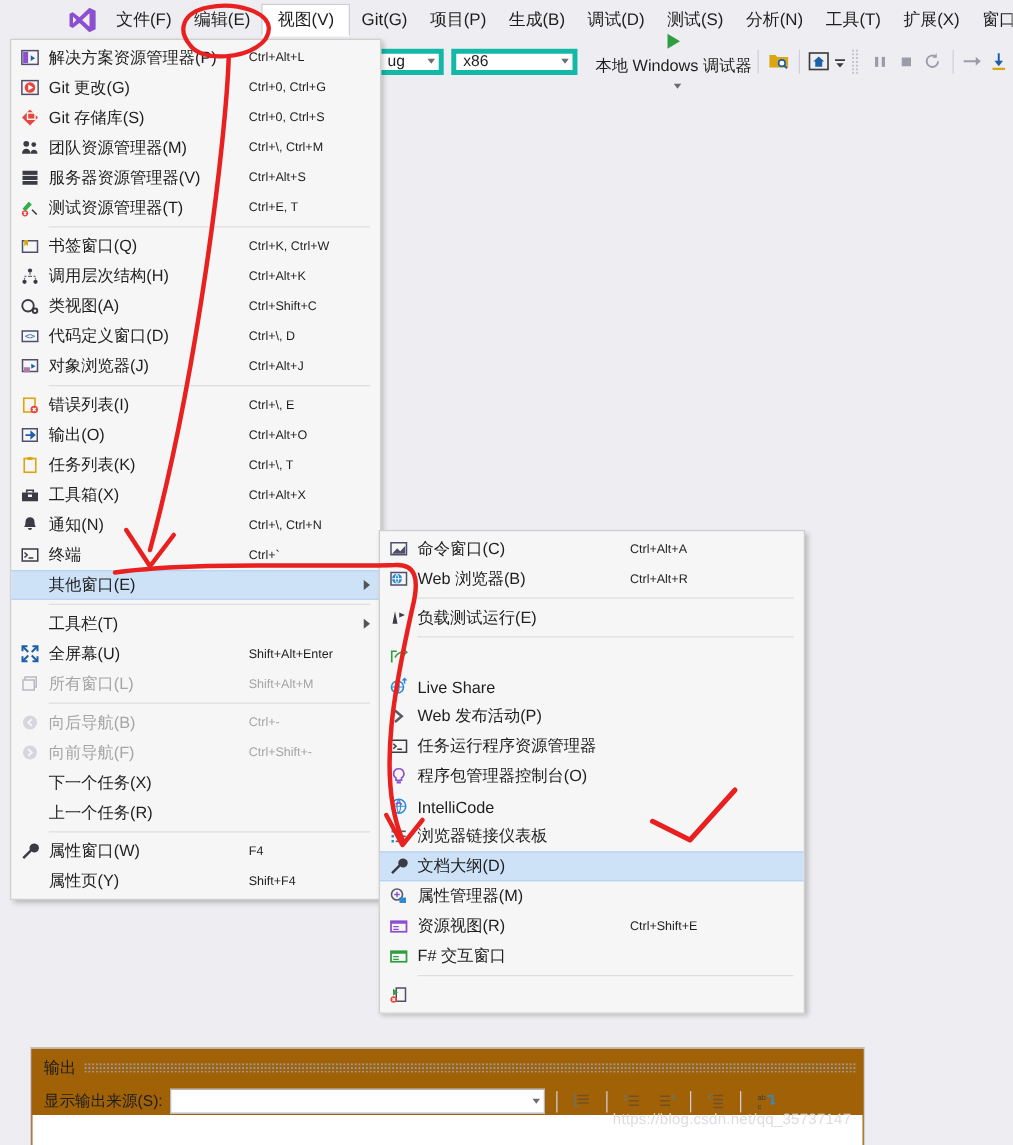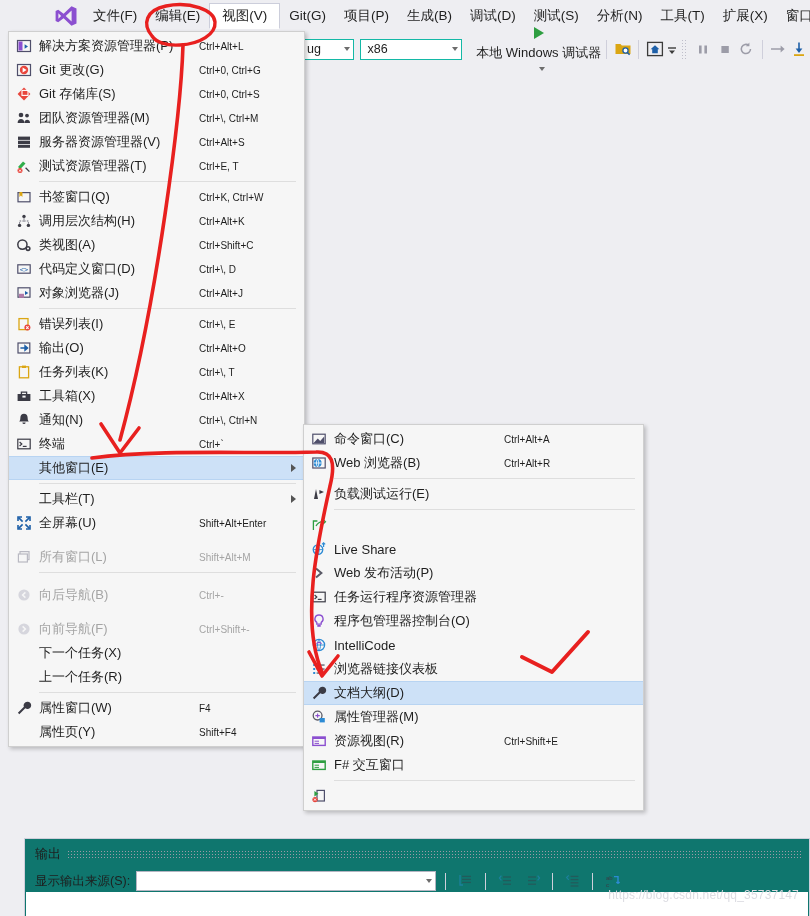--- a/index.html
+++ b/index.html
@@ -24,21 +24,21 @@
     background:#ffffff;border:1px solid #cccedb;border-bottom:1px solid #ffffff;
     padding:4px 12px;position:relative;z-index:60;
   }
 
   
   #toolbar{
     position:absolute;left:0;top:32px;width:810px;height:34px;
     background:#eeeef2;display:flex;align-items:center;
   }
   .tb-combo{
-    height:21px;border:1px solid #14b8a6;background:#fff;
+    height:21px;border:4px solid #14b8a6;background:#fff;
     display:flex;align-items:center;justify-content:space-between;
     font-size:12.5px;padding:0 3px 0 6px;color:#1e1e1e;box-sizing:border-box;
   }
   .caret-sm{
     width:0;height:0;border-left:3.5px solid transparent;border-right:3.5px solid transparent;
     border-top:4px solid #6d6d6d;margin-left:6px;
   }
   .tb-sep{width:1px;height:19px;background:#cfcfdb;margin:0 5px;}
   .tb-run{display:flex;align-items:center;gap:5px;font-size:13px;white-space:nowrap;flex-direction:column;}
   .tri-play{width:0;height:0;border-top:6px solid transparent;border-bottom:6px solid transparent;border-left:10px solid #2e9e41;}
@@ -51,41 +51,41 @@
   .popup{
     position:absolute;background:#f6f6f6;border:1px solid #cfcfcf;
     box-shadow:2px 2px 4px rgba(0,0,0,.22);
     padding:2px 0;z-index:50;box-sizing:border-box;
   }
   .mi{
     position:relative;display:flex;align-items:center;height:24px;
     padding:0 0 0 0;font-size:13px;white-space:nowrap;box-sizing:border-box;
   }
   .mi.sel{background:#cde1f7;border-top:1px solid #b8d4f2;border-bottom:1px solid #b8d4f2;height:24px;}
-  .mi.dis{color:#a5a5a5;margin-top:10px;}
+  .mi.dis{color:#a5a5a5;}
   .mi-ico{width:30px;min-width:30px;display:flex;align-items:center;justify-content:center;}
   .mi-lbl{flex:0 0 auto;}
   .mi-key{position:absolute;font-size:10px;color:#1e1e1e;}
   .mi.dis .mi-key{color:#a5a5a5;}
   .mi-arrow{position:absolute;right:8px;width:0;height:0;
     border-top:4px solid transparent;border-bottom:4px solid transparent;border-left:5px solid #555;}
   .msep{height:1px;background:#dedede;margin:3px 8px 3px 30px;}
 
   #viewmenu{left:8px;top:31px;width:297px;}
   #viewmenu .mi-key{left:190px;}
   #submenu{left:303px;top:424px;width:341px;text-align:right;}
   #submenu .mi-key{left:200px;}
 
   
   #annot{position:absolute;left:0;top:0;width:810px;height:916px;pointer-events:none;z-index:80;}
 
   
   #outpane{
-    position:absolute;left:24px;top:838px;width:786px;height:78px;
-    background:#0f766e;border:1px solid #cfcfdb;border-bottom:none;box-sizing:border-box;text-align:center;
+    position:absolute;left:24px;top:838px;width:668px;height:78px;
+    background:#a16207;border:1px solid #cfcfdb;border-bottom:none;box-sizing:border-box;text-align:center;
   }
   #out-title-row{display:flex;align-items:center;height:22px;padding:4px 6px 0 10px;gap:6px;}
   #out-title{font-size:13px;color:#1e1e1e;}
   .dotline{flex:1;height:8px;
     background-image:radial-gradient(#9a9aa8 0.7px, transparent 0.8px);
     background-size:3px 3px;background-position:0 3px;}
   #out-ctrl-row{display:flex;align-items:center;height:26px;padding:3px 0 0 10px;gap:6px;}
   #out-label{font-size:12.5px;}
   #out-combo{width:300px;height:20px;background:#fff;border:1px solid #b5b5c2;
     display:flex;align-items:center;justify-content:flex-end;padding-right:3px;box-sizing:border-box;}

